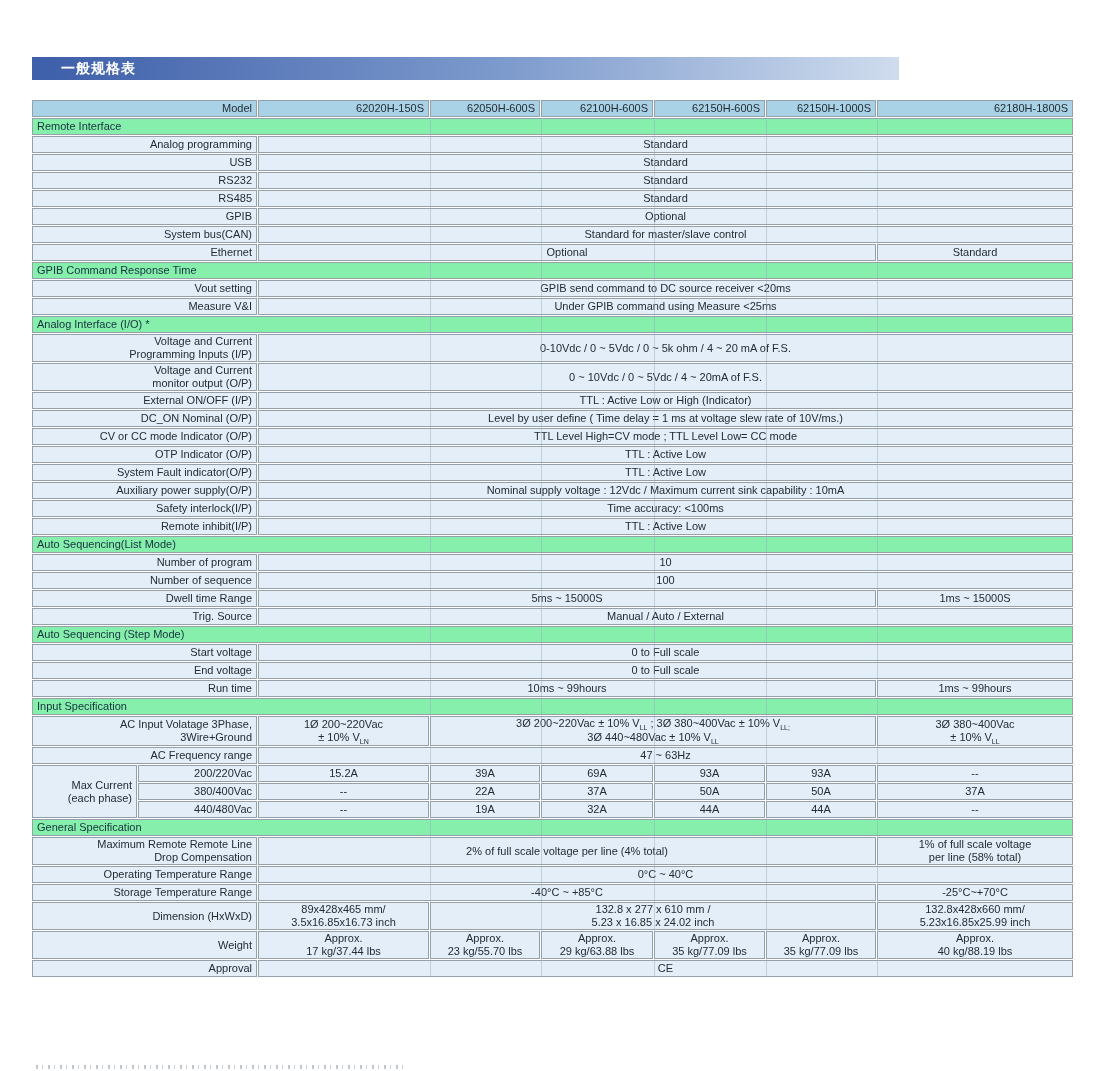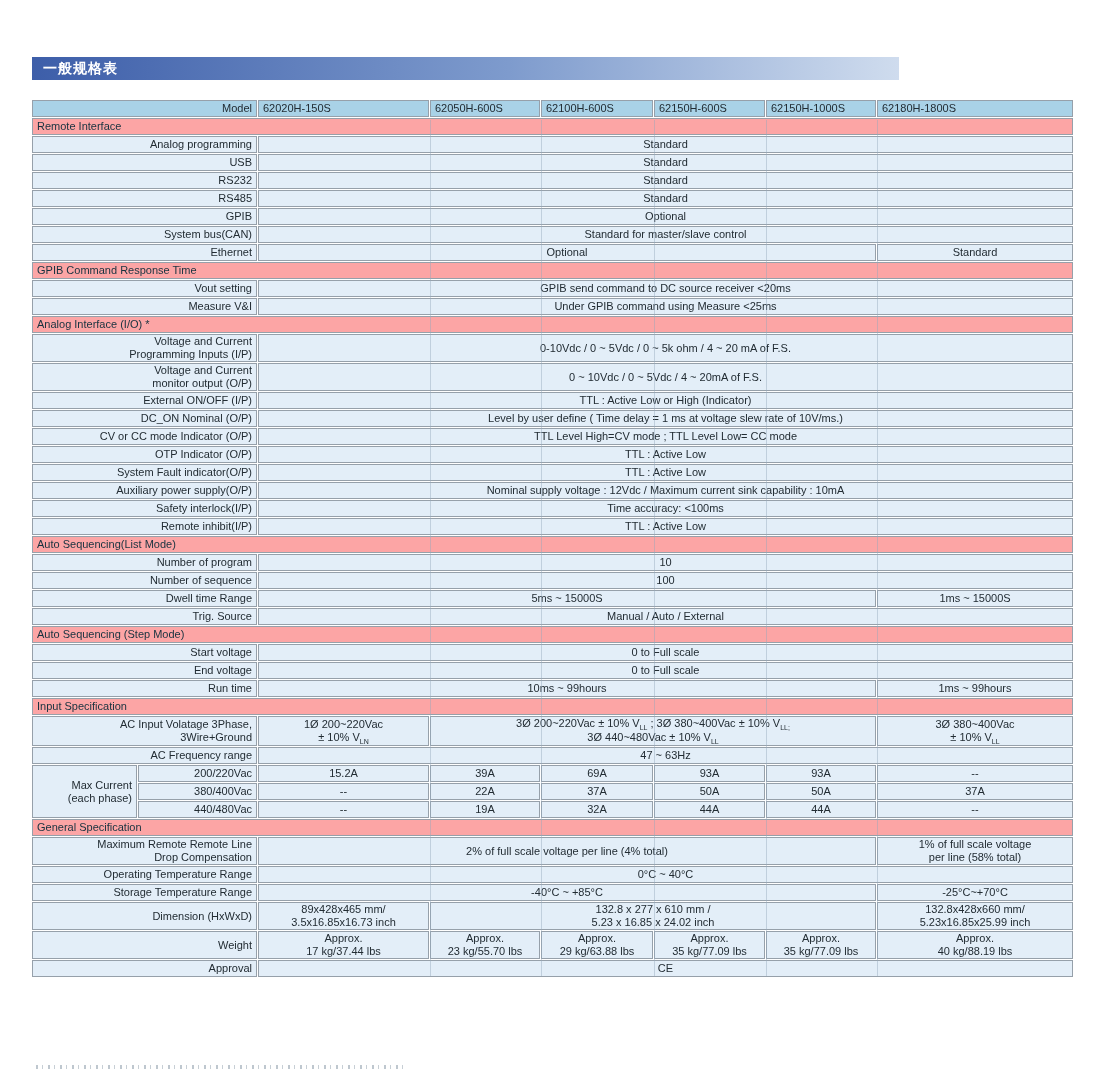--- a/index.html
+++ b/index.html
@@ -1,30 +1,30 @@
 <!DOCTYPE html>
 <html><head>
 <meta charset="utf-8">
 <style>
   html,body{margin:0;padding:0;background:#ffffff;}
   .page{position:relative;width:1102px;height:1071px;background:#ffffff;
         font-family:"Liberation Sans","DejaVu Sans",sans-serif;color:#222c33;overflow:hidden;}
   .title-bar{position:absolute;left:32px;top:57px;width:867px;height:23px;box-sizing:border-box;
         background:linear-gradient(90deg,#3d5ea9 0%,#7e9bcd 55%,#cfdcee 100%);
-        color:#ffffff;font-weight:bold;font-size:14px;line-height:23px;padding-left:11px;letter-spacing:1px;}
+        color:#ffffff;font-weight:bold;font-size:14px;line-height:23px;padding-left:29px;letter-spacing:1px;}
   .table-wrap{position:absolute;left:31px;top:99px;width:1045px;}
   table.spec{border-collapse:separate;border-spacing:1px;background:#ffffff;table-layout:fixed;
         font-size:11px;color:#222c33;}
   table.spec td{border:1px solid #96a0aa;box-sizing:border-box;padding:0 4px;height:17px;
         line-height:13px;background:#e3eef8;vertical-align:middle;overflow:hidden;}
   td.lbl{text-align:right;background:#dcebf6;}
   td.val{text-align:center;}
-  tr.sectionrow td{background:#fca5a5;text-align:left;color:#16323f;margin-left:32px;}
+  tr.sectionrow td{background:#86efac;text-align:left;color:#16323f;margin-left:32px;}
   tr.headerrow td{background:#a9d2e7;}
-  tr.headerrow td.val{text-align:left;}
+  tr.headerrow td.val{text-align:right;}
   .ln{display:block;}
   sub{font-size:7px;line-height:7px;}
   .colline{position:absolute;top:21px;bottom:2px;width:1px;background:rgba(148,168,188,0.45);pointer-events:none;}
   .cl1{left:399px;} .cl2{left:510px;} .cl3{left:623px;} .cl4{left:735px;} .cl5{left:846px;}
   .footnote-clip{position:absolute;left:36px;top:1065px;width:372px;height:4px;opacity:.55;
         background:repeating-linear-gradient(90deg,#8a9aa8 0 2px,transparent 2px 6px,#9aa8b4 6px 7px,transparent 7px 12px);}
 </style>
 </head>
 <body>
 

